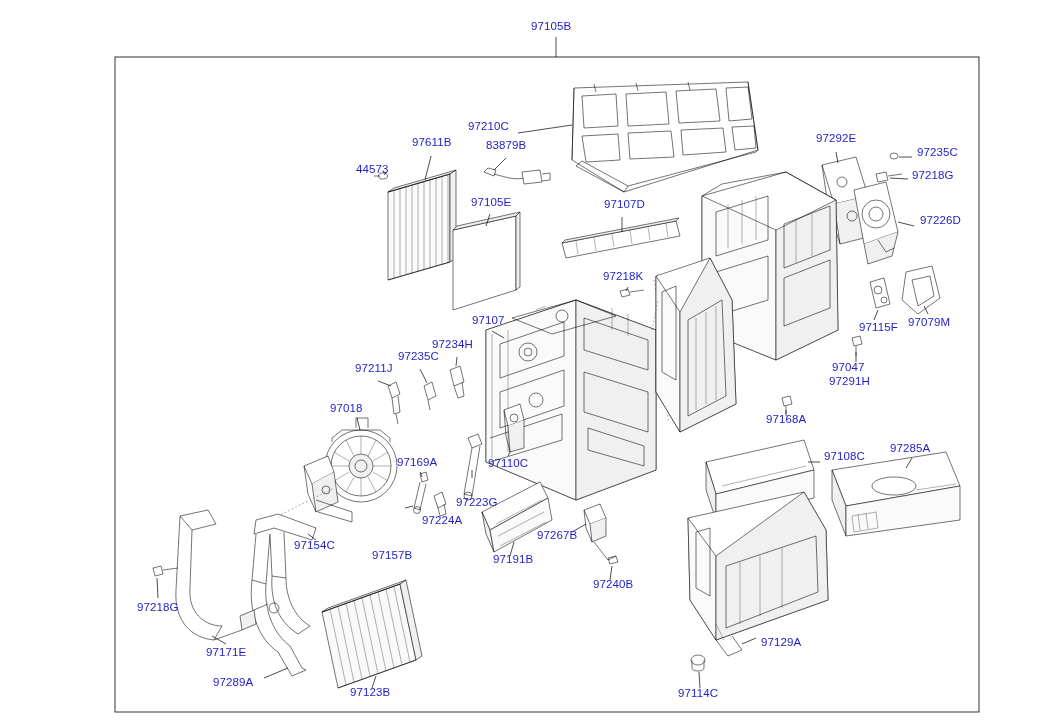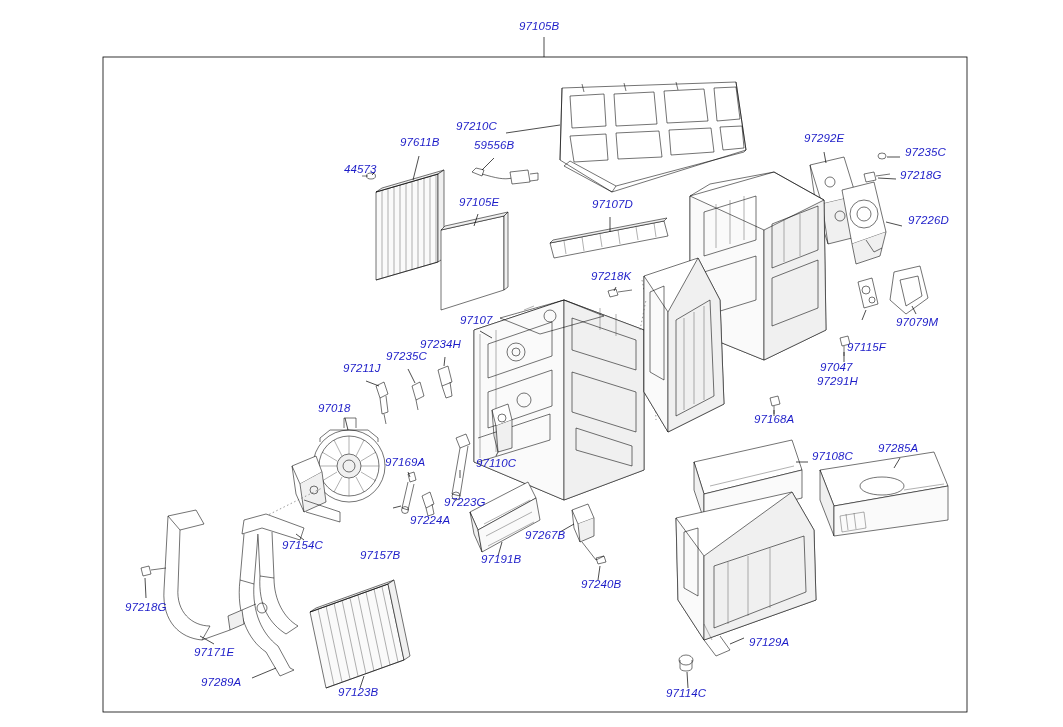--- a/index.html
+++ b/index.html
@@ -10,24 +10,23 @@
   }
   body {
     width: 1063px;
     height: 727px;
     font-family: "Liberation Sans", sans-serif;
     position: relative;
     overflow: hidden;
   }
   #diagram-root {
     position: absolute;
-    left: 4px; top: 0;
+    left: 16px; top: 0;
     width: 1039px;
     height: 727px;
-    font-style: italic;
   }
   #svg-canvas {
     position: absolute;
     left: 0; top: 0;
     width: 1063px;
     height: 727px;
   }
   .part-label {
     position: absolute;
     color: #1c1cc8;
@@ -456,30 +455,30 @@
     </g>
     <line x1="684" y1="688" x2="683" y2="672" class="leader"></line>
 
     <path d="M636 330 L642 300" class="dotted"></path>
 
   </svg>
 
   <div class="part-label" style="left:515px; top:20px;">97105B</div>
   <div class="part-label" style="left:452px; top:120px;">97210C</div>
   <div class="part-label" style="left:396px; top:136px;">97611B</div>
-  <div class="part-label" style="left:470px; top:139px;">59556B</div>
+  <div class="part-label" style="left:470px; top:139px;">83879B</div>
   <div class="part-label" style="left:340px; top:163px;">44573</div>
   <div class="part-label" style="left:455px; top:196px;">97105E</div>
   <div class="part-label" style="left:588px; top:198px;">97107D</div>
   <div class="part-label" style="left:800px; top:132px;">97292E</div>
   <div class="part-label" style="left:901px; top:146px;">97235C</div>
   <div class="part-label" style="left:896px; top:169px;">97218G</div>
   <div class="part-label" style="left:904px; top:214px;">97226D</div>
   <div class="part-label" style="left:892px; top:316px;">97079M</div>
-  <div class="part-label" style="left:843px; top:321px;margin-top:20px;">97115F</div>
+  <div class="part-label" style="left:843px; top:321px;">97115F</div>
   <div class="part-label" style="left:816px; top:361px;">97047</div>
   <div class="part-label" style="left:813px; top:375px;">97291H</div>
   <div class="part-label" style="left:587px; top:270px;">97218K</div>
   <div class="part-label" style="left:456px; top:314px;">97107</div>
   <div class="part-label" style="left:416px; top:338px;">97234H</div>
   <div class="part-label" style="left:382px; top:350px;">97235C</div>
   <div class="part-label" style="left:339px; top:362px;">97211J</div>
   <div class="part-label" style="left:314px; top:402px;">97018</div>
   <div class="part-label" style="left:750px; top:413px;">97168A</div>
   <div class="part-label" style="left:808px; top:450px;">97108C</div>

